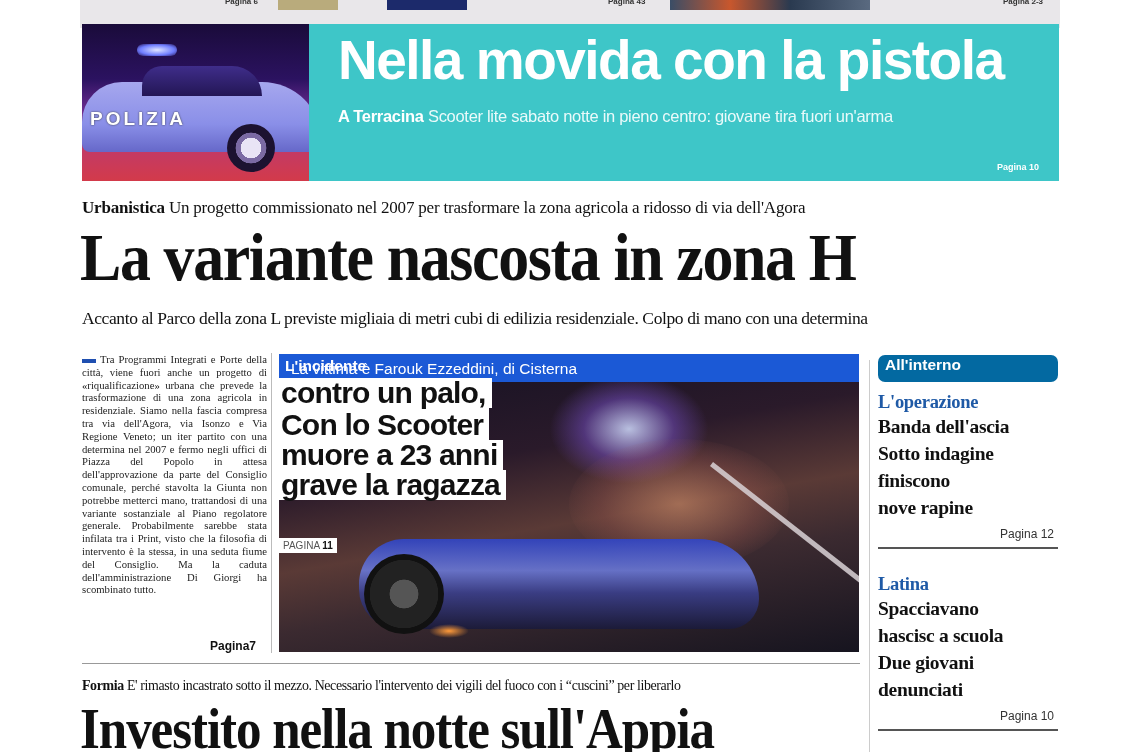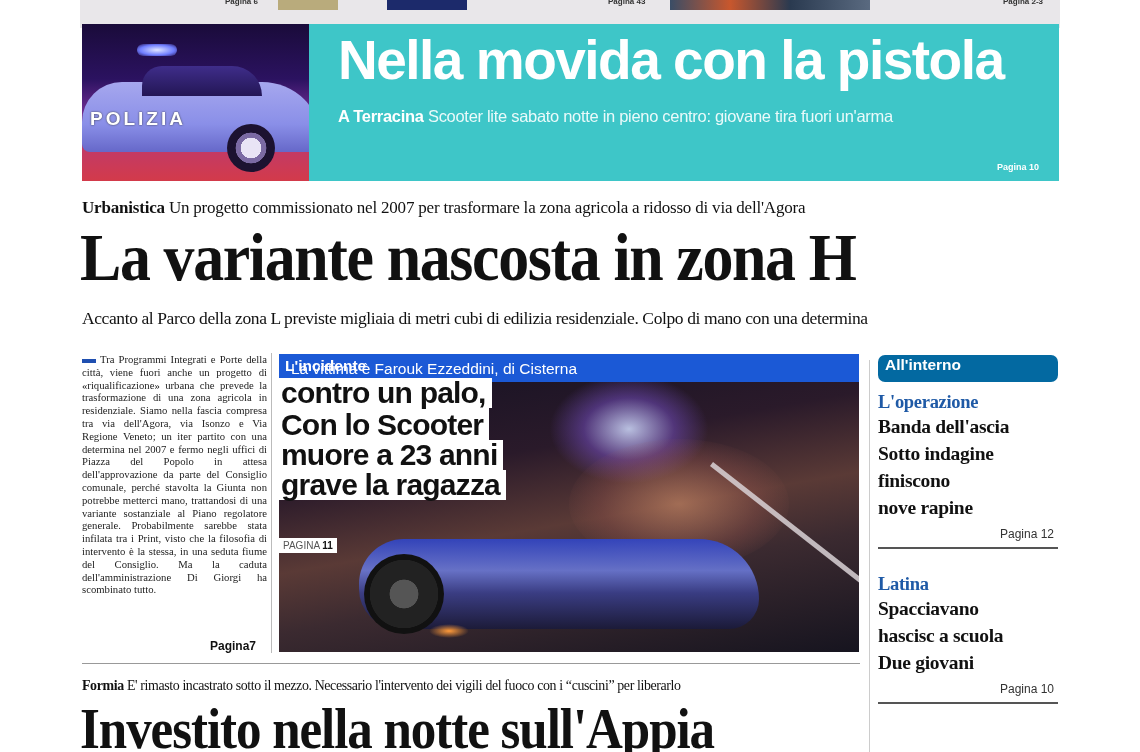--- a/index.html
+++ b/index.html
@@ -159,20 +159,21 @@
     <div class="sb-title">nove rapine</div>
     <div class="sb-page">Pagina 12</div>
     <div class="sb-rule"></div>
   </div>
 
   <div class="sb-item" style="top:219px;">
     <div class="sb-kicker">Latina</div>
     <div class="sb-title">Spacciavano</div>
     <div class="sb-title">hascisc a scuola</div>
     <div class="sb-title">Due giovani</div>
+    <div class="sb-title">denunciati</div>
     <div class="sb-page">Pagina 10</div>
     <div class="sb-rule"></div>
   </div>
 </div>
 
 <div class="h-rule"></div>
 <div class="bottom-kicker">
   <b>Formia</b>
   <span>E' rimasto incastrato sotto il mezzo. Necessario l'intervento dei vigili del fuoco con i “cuscini” per liberarlo</span>
 </div>

